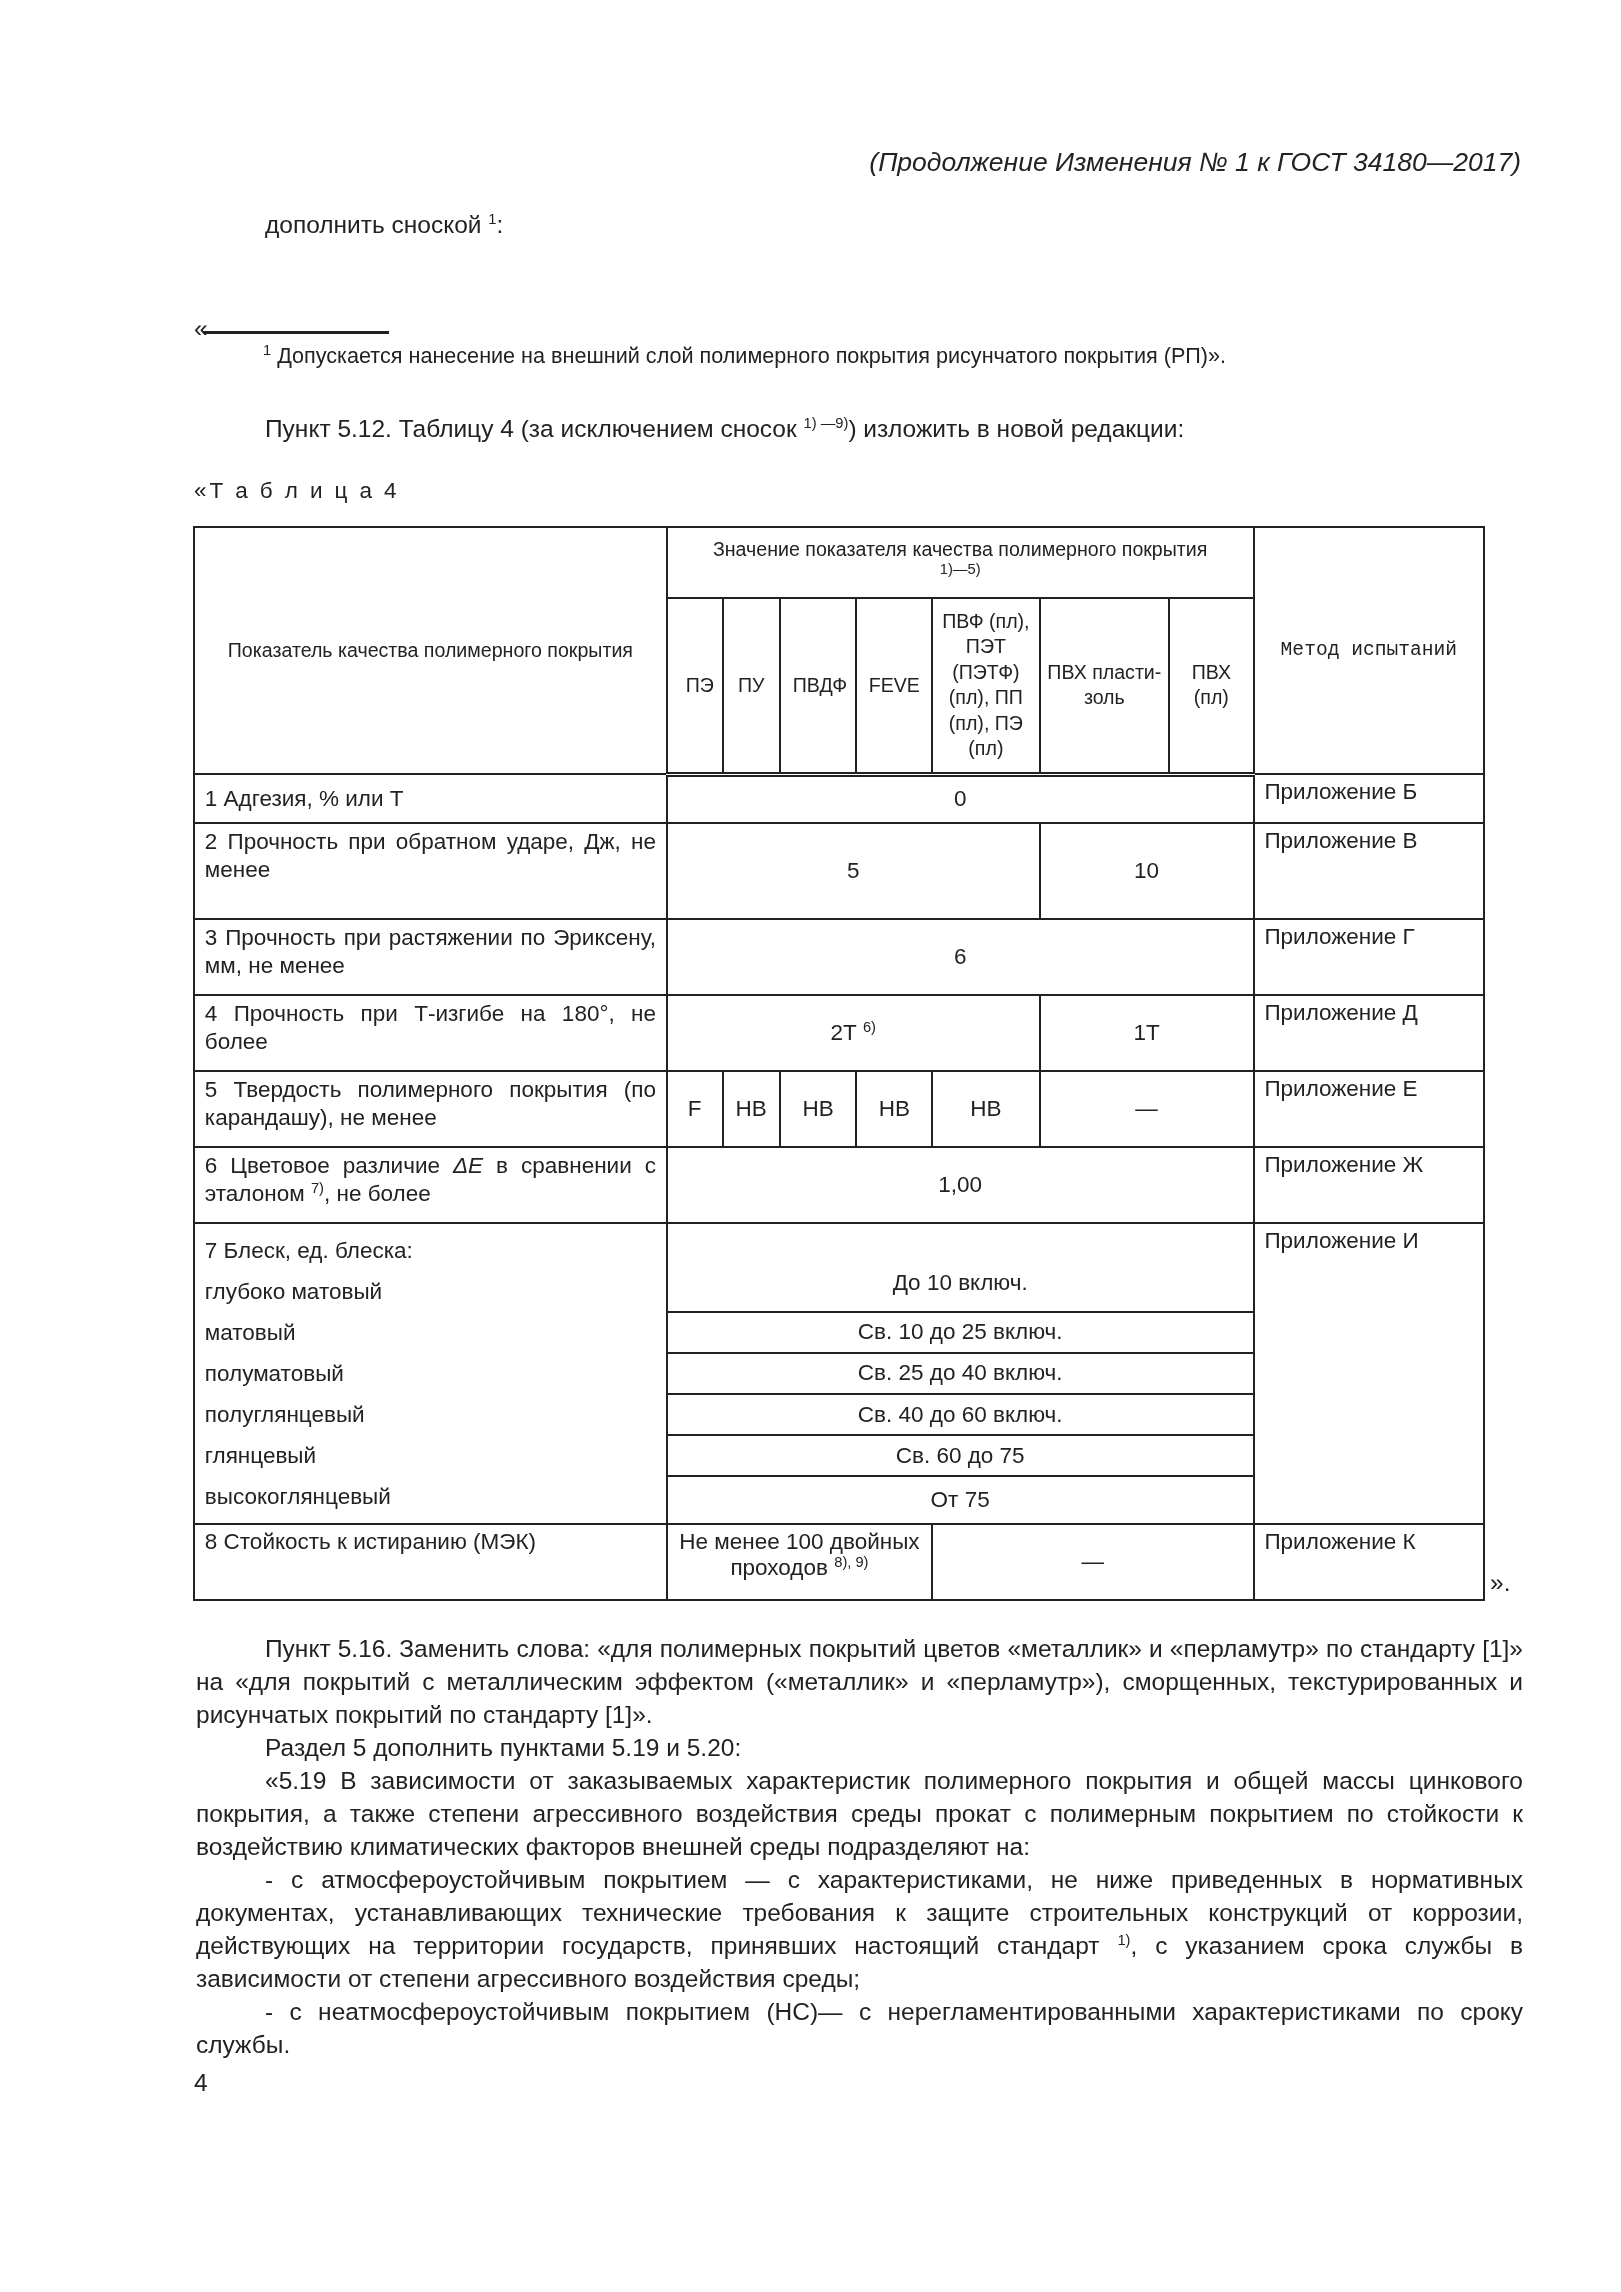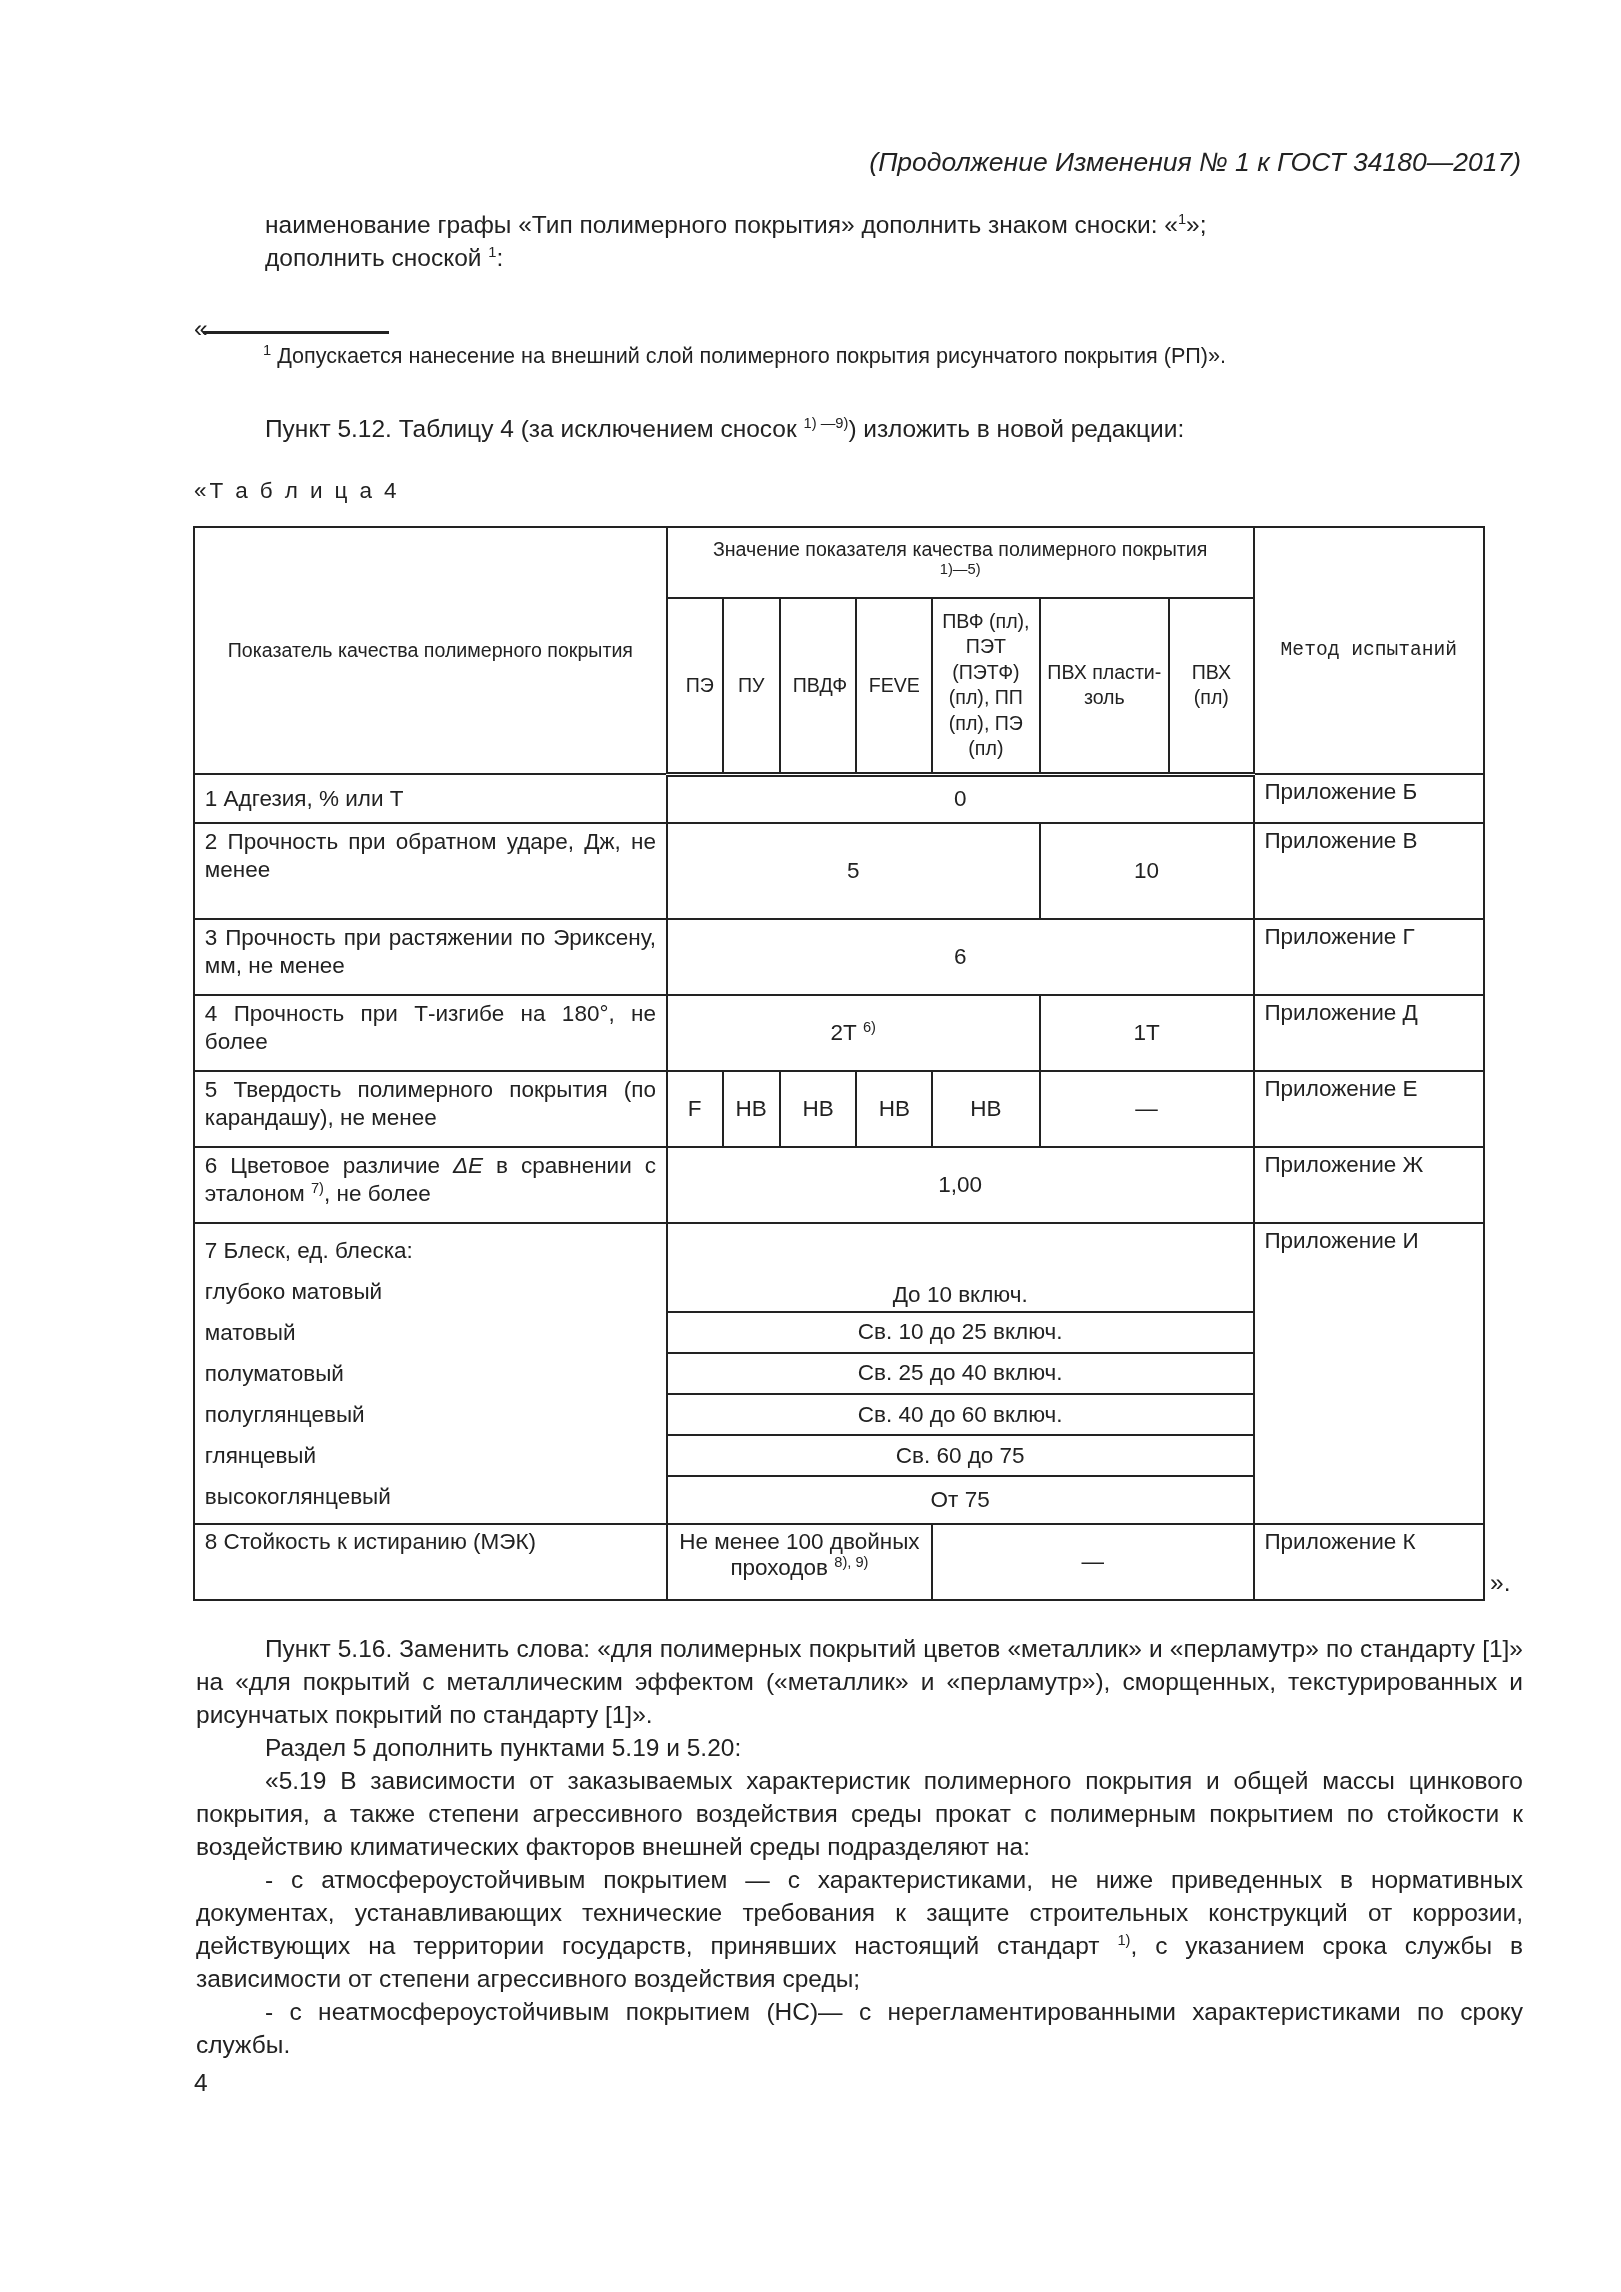--- a/index.html
+++ b/index.html
@@ -18,23 +18,20 @@
   tr.dbl td { border-bottom:5.9px double #222; }
   .gloss-lbl { line-height:41px; font-size:22.5px; }
   .sep-line { position:absolute; left:203px; top:331px; width:186px; height:2.9px; background:#222; }
 </style>
 </head>
 <body>
 
 <div class="abs header-note">(Продолжение Изменения № 1 к ГОСТ 34180—2017)</div>
 
 <div class="abs para" style="top:208px;">
-  <div class="indent" style="text-indent:69px;">
-    <span>наименование графы «Тип полимерного покрытия» дополнить знаком сноски: «</span><sup>1</sup><span>»;</span>
-  </div>
   <div style="padding-left:69px;">
     <span>дополнить сноской </span><sup>1</sup><span>:</span>
   </div>
 </div>
 
 <div class="abs txt" style="left:194px; top:312px;">«</div>
 <div class="sep-line"></div>
 <div class="abs" style="left:263px; top:343px; font-size:21.6px;">
   <sup>1</sup><span> Допускается нанесение на внешний слой полимерного покрытия рисунчатого покрытия (РП)».</span>
 </div>
@@ -121,21 +118,21 @@
   <tr style="height:88px;">
     <td rowspan="6" style="padding:5.9px 9.8px;">
       <div class="gloss-lbl">7 Блеск, ед. блеска:</div>
       <div class="gloss-lbl">глубоко матовый</div>
       <div class="gloss-lbl">матовый</div>
       <div class="gloss-lbl">полуматовый</div>
       <div class="gloss-lbl">полуглянцевый</div>
       <div class="gloss-lbl">глянцевый</div>
       <div class="gloss-lbl">высокоглянцевый</div>
     </td>
-    <td colspan="7" class="c" style="vertical-align:bottom; padding-bottom:3px;">До 10 включ.</td>
+    <td colspan="7" class="c" style="vertical-align:bottom; padding-bottom:15px;">До 10 включ.</td>
     <td rowspan="6">Приложение И</td>
   </tr>
   <tr style="height:41px;">
         <td colspan="7" class="c">Св. 10 до 25 включ.</td>
       </tr>
   <tr style="height:41px;">
         <td colspan="7" class="c">Св. 25 до 40 включ.</td>
       </tr>
   <tr style="height:41px;">
         <td colspan="7" class="c">Св. 40 до 60 включ.</td>

